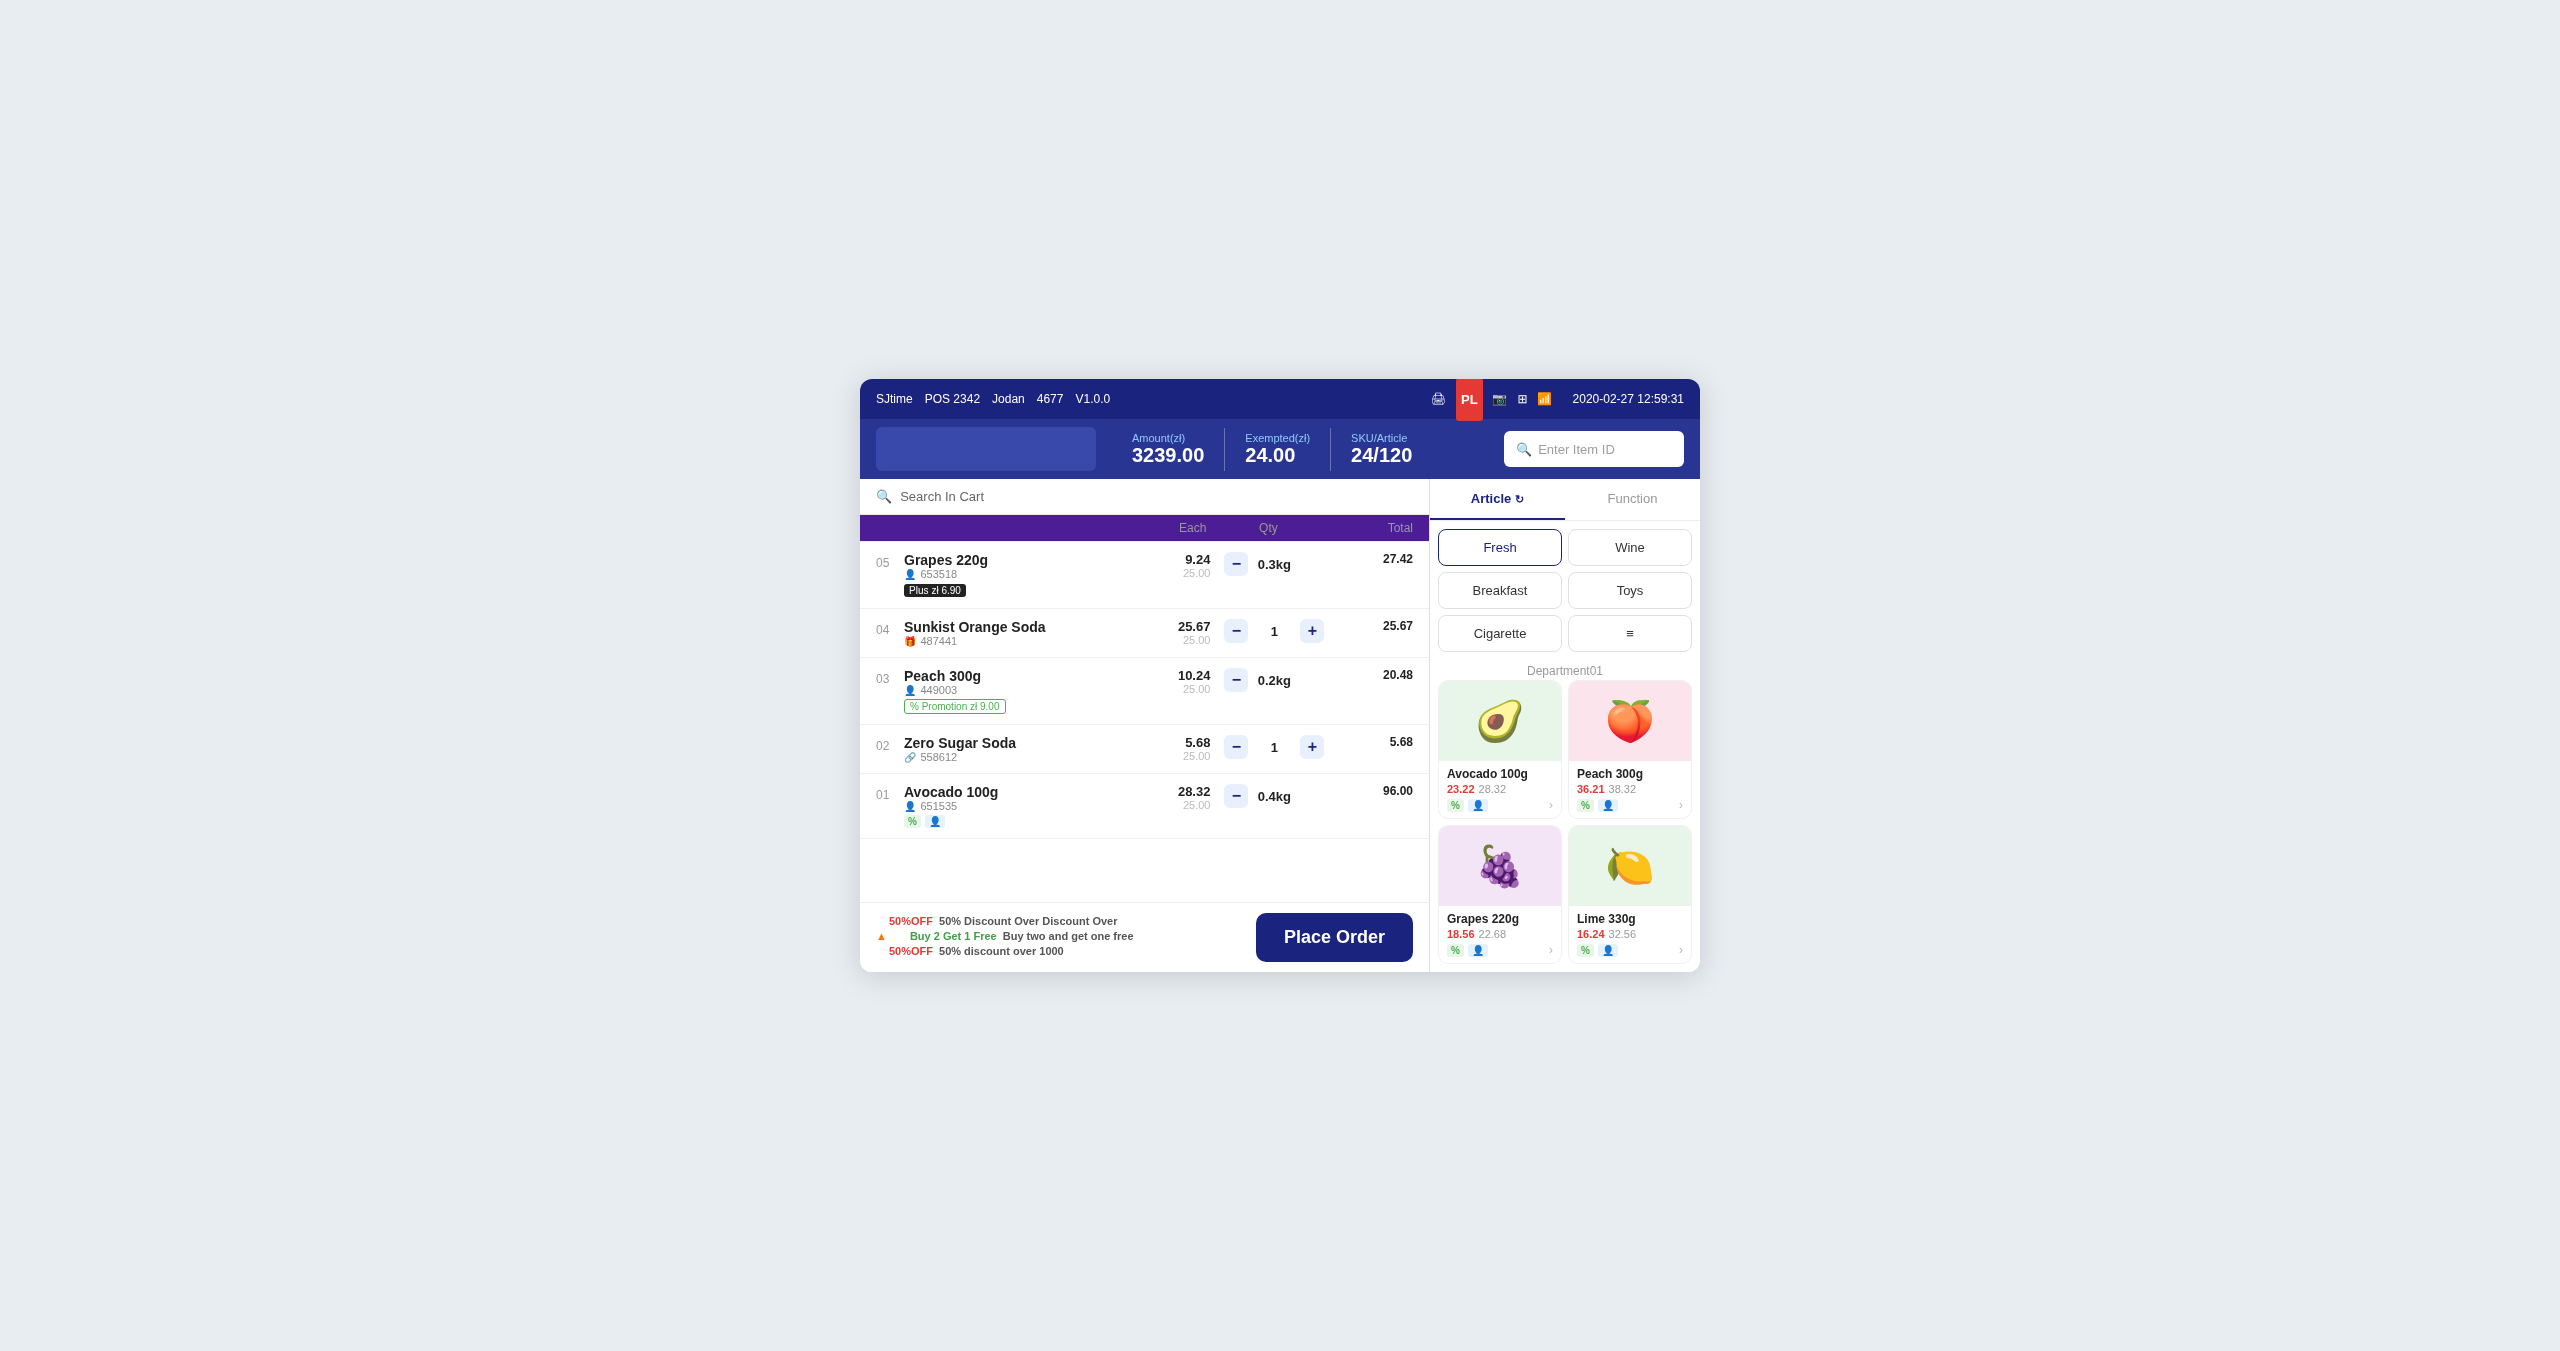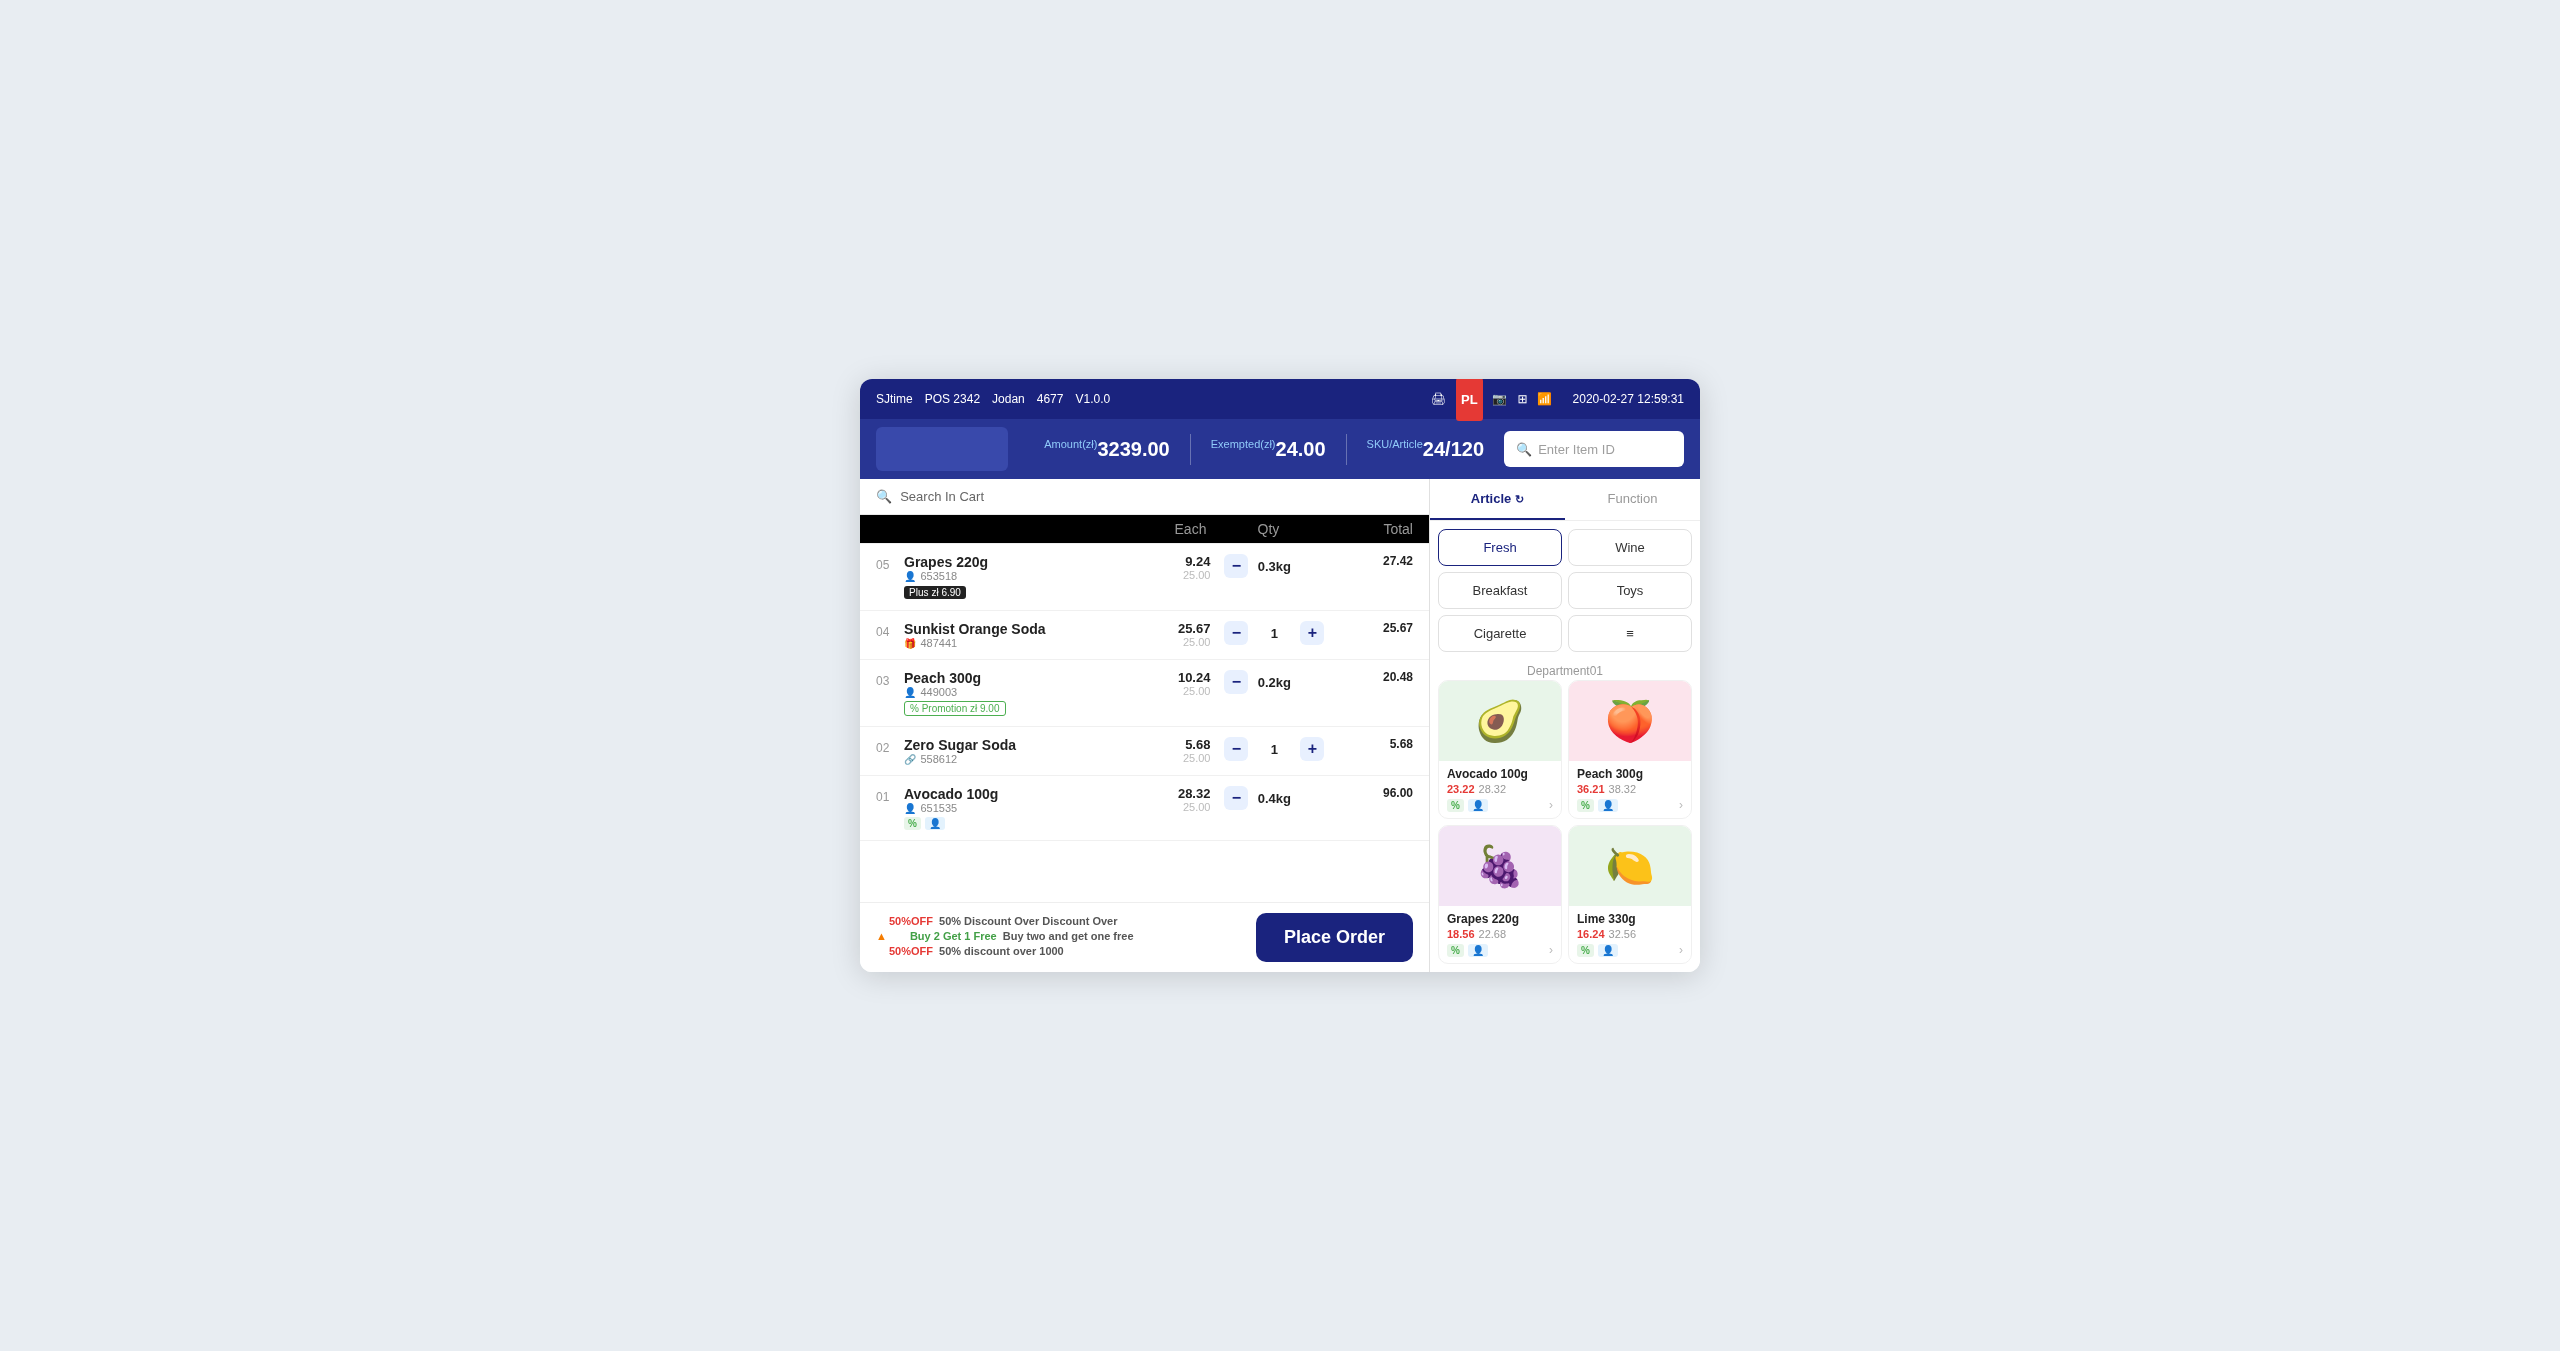--- a/index.html
+++ b/index.html
@@ -60,21 +60,21 @@
       padding: 0 12px;
       margin-right: 16px;
     }
     .header-totals .totals-section {
       display: flex;
       gap: 0;
       flex: 2;
     }
     .total-block {
       display: flex;
-      flex-direction: row;
+      flex-direction: column;
       color: #fff;
       padding: 4px 20px;
       border-right: 1px solid rgba(255,255,255,0.3);
     }
     .total-block:last-child { border-right: none; }
     .total-label { font-size: 11px; color: #90caf9; }
     .total-value { font-size: 20px; font-weight: bold; }
     .search-item-input {
       display: flex;
       align-items: center;
@@ -109,23 +109,23 @@
       padding: 10px 16px;
       gap: 8px;
       font-size: 13px;
       color: #666;
       border-bottom: 1px solid #e8e8e8;
       background: #fff;
     }
     .cart-header-row {
       display: flex;
       padding: 6px 16px;
-      font-size: 14px;
+      font-size: 12px;
       color: #999;
-      background: #000000;
+      background: #4c1d95;
       border-bottom: 1px solid #eee;
     }
     .cart-header-row .col-name { flex: 3; }
     .cart-header-row .col-each { flex: 1; text-align: right; }
     .cart-header-row .col-qty { flex: 1.5; text-align: center; }
     .cart-header-row .col-total { flex: 1; text-align: right; }
 
     
     .cart-items { flex: 1; overflow-y: auto; background: #fff; }
     .cart-item {

